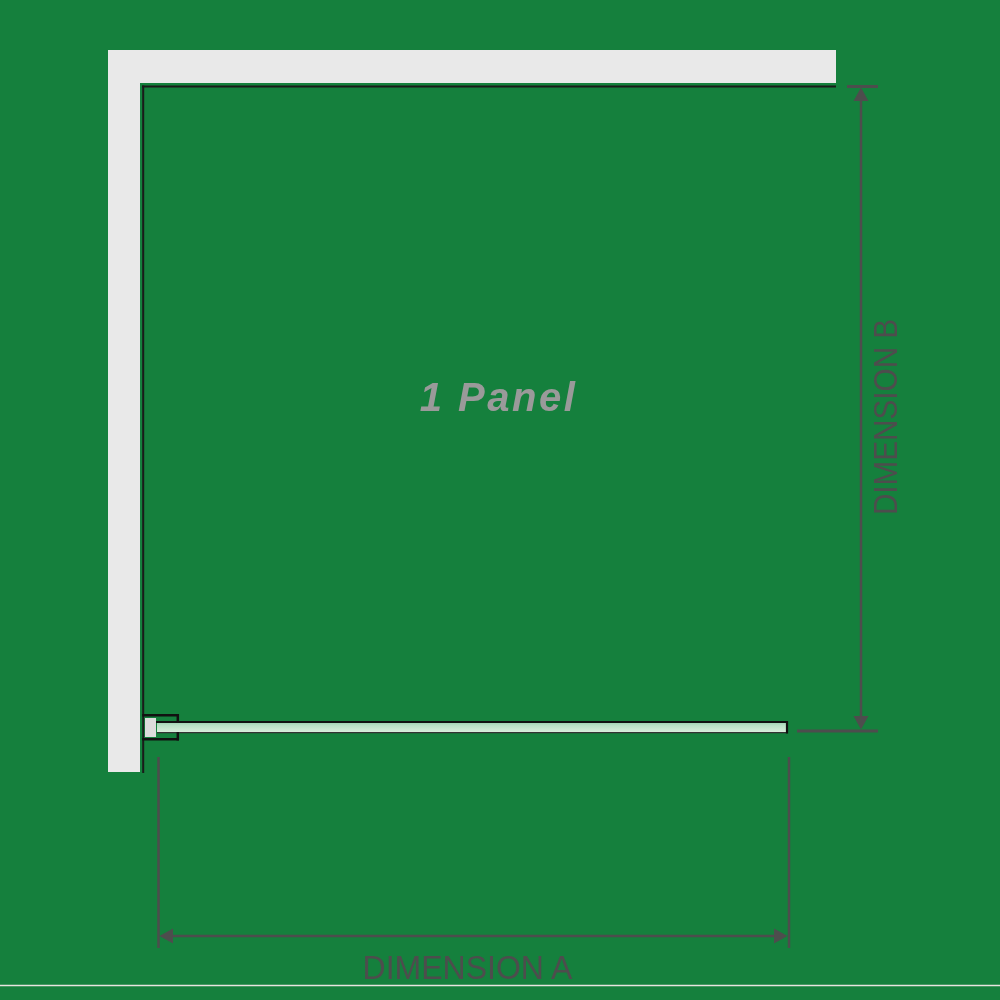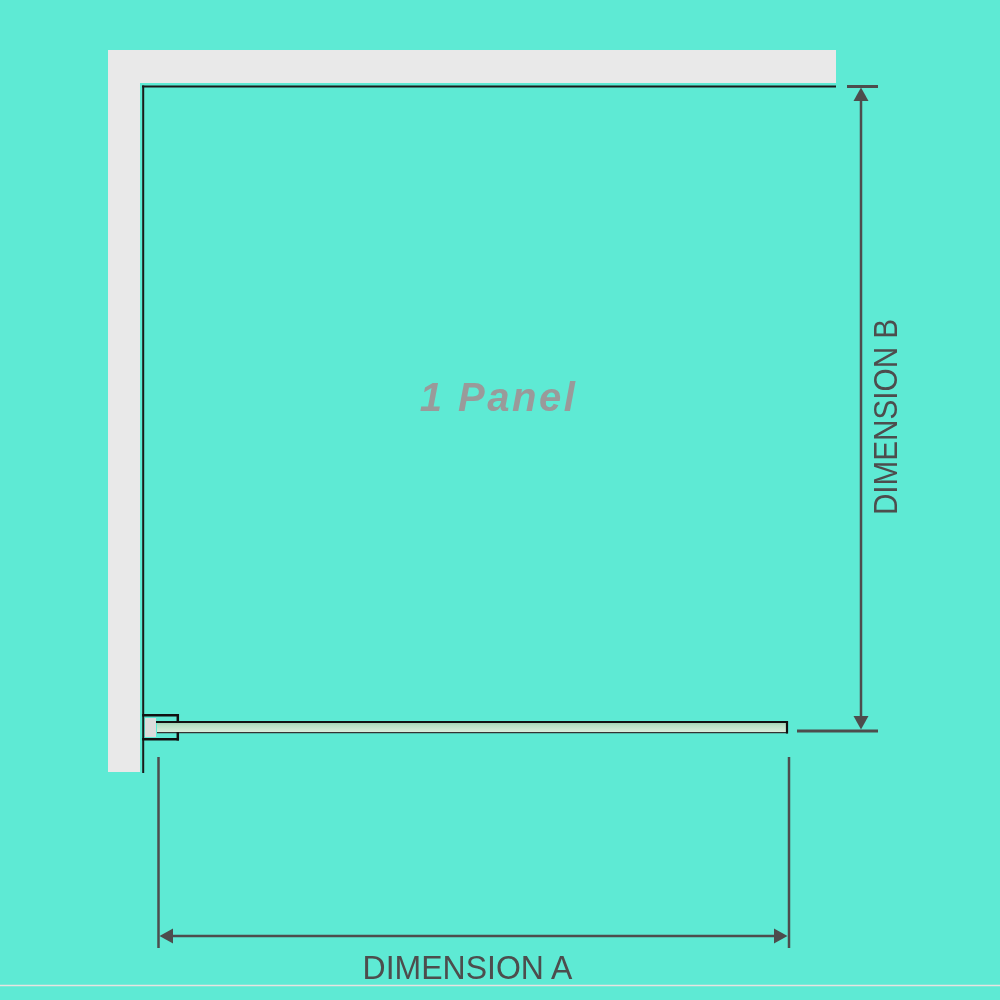--- a/index.html
+++ b/index.html
@@ -1,16 +1,16 @@
 <!DOCTYPE html>
 <html><head>
 <meta charset="utf-8">
 <style>
   html,body{margin:0;padding:0;background:#ffffff;}
-  .stage{position:relative;width:1000px;height:1000px;background:#5eead4;overflow:hidden;
+  .stage{position:relative;width:1000px;height:1000px;background:#15803d;overflow:hidden;
          font-family:"Liberation Sans", sans-serif;}
   svg{position:absolute;left:0;top:0;}
 </style>
 </head>
 <body>
 <div class="stage">
 <svg width="1000" height="1000" viewBox="0 0 1000 1000">
   <defs>
     <linearGradient id="glassG" x1="0" y1="0" x2="0" y2="1">
       <stop offset="0" stop-color="#96cead"></stop>

